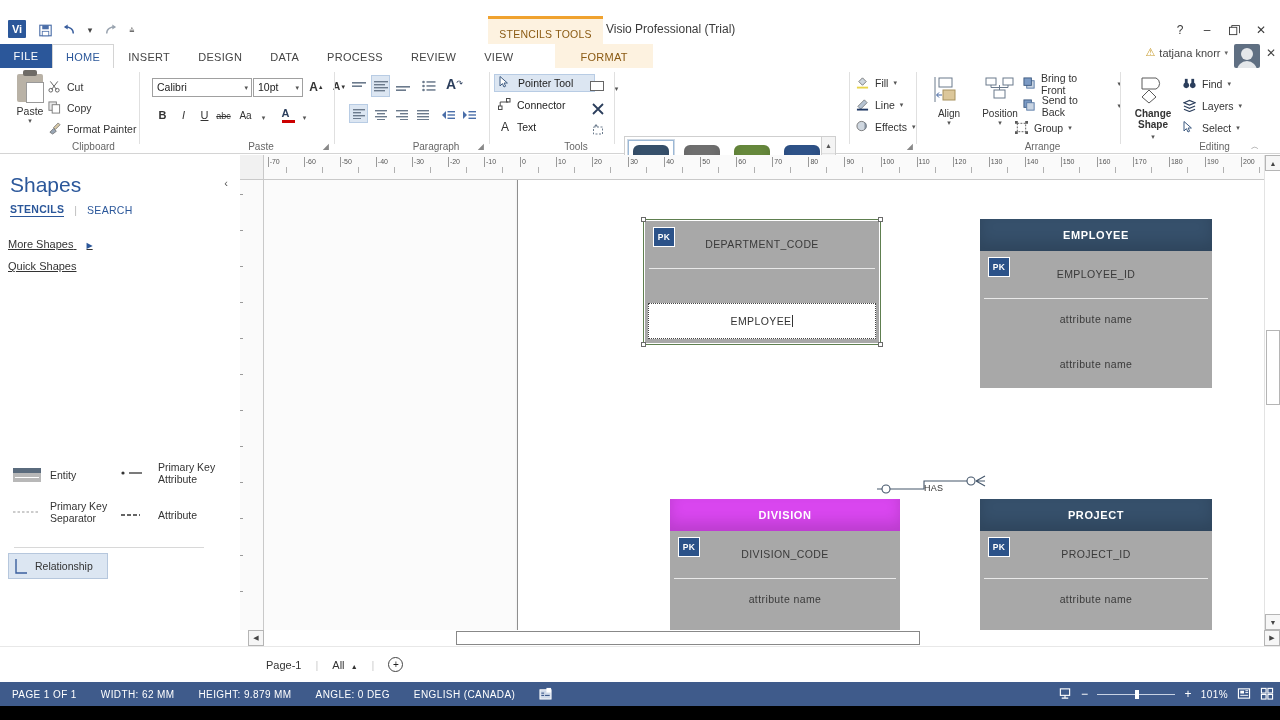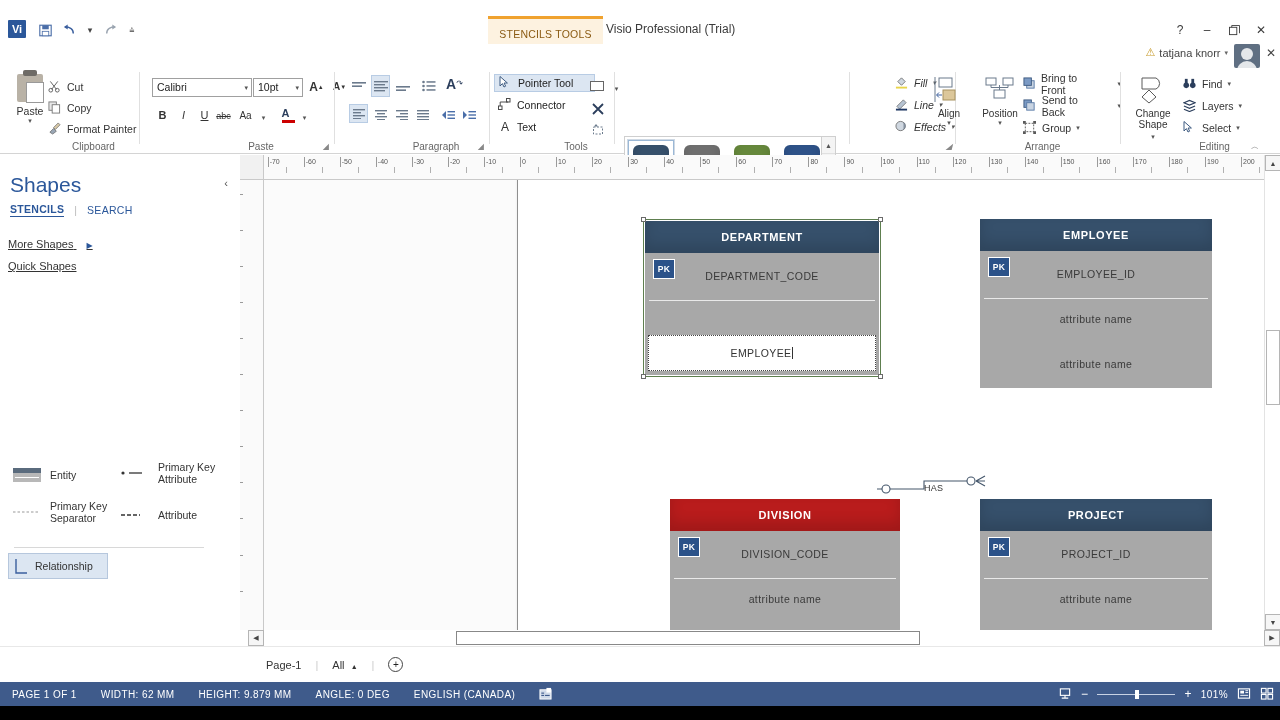--- a/index.html
+++ b/index.html
@@ -304,20 +304,31 @@
       <div class="win-ctrl">
         <svg width="11" height="11" viewBox="0 0 12 12">
             <rect x="0.5" y="2.5" width="8" height="8" fill="none" stroke="#3b3b3b"></rect>
             <path d="M3 2.5 V0.5 H11.5 V9" fill="none" stroke="#3b3b3b"></path>
           </svg>
       </div>
       <div class="win-ctrl">✕</div>
     </div>
   </div>
 
+  <div class="ribbon-tabs">
+    <div class="tab-file">FILE</div>
+    <div class="rtab active">HOME</div>
+    <div class="rtab">INSERT</div>
+    <div class="rtab">DESIGN</div>
+    <div class="rtab">DATA</div>
+    <div class="rtab">PROCESS</div>
+    <div class="rtab">REVIEW</div>
+    <div class="rtab">VIEW</div>
+    <div class="rtab format">FORMAT</div>
+  </div>
   <div class="acct">
     <span style="color:#c79a2a;font-size:11px;">⚠</span>
     <span>tatjana knorr</span>
     <span style="font-size:7px;color:#666;">▾</span>
   </div>
   <div class="acct-avatar"></div>
   <div class="ribbon-close">✕</div>
 
   <div class="ribbon">
 
@@ -553,21 +564,21 @@
       <div class="sw-wrap">
         <div class="sw" style="background:#2e5288;">Abc</div>
       </div>
       <div class="gal-scroll">
         <div class="gal-sb">▲</div>
         <div class="gal-sb">▼</div>
         <div class="gal-sb" style="border-bottom:none;">▤</div>
       </div>
     </div>
 
-    <div class="rgroup" style="left:889px;width:67px;font-style:italic;">
+    <div class="rgroup" style="left:850px;width:67px;">
       <div class="mini-cmd" style="left:6px;top:6px;">
         <span class="mi"><svg width="13" height="13" viewBox="0 0 14 14">
               <path d="M3 6 L7 2 L11 6 L7 10 Z" fill="#cfd7e0" stroke="#5a5a5a" stroke-width=".8"></path>
               <rect x="1" y="11.5" width="12" height="2" fill="#e8d44a"></rect>
             </svg></span>
         <span>Fill</span>
         <span style="font-size:7px;color:#555;">▾</span>
       </div>
       <div class="mini-cmd" style="left:6px;top:28px;">
         <span class="mi"><svg width="13" height="13" viewBox="0 0 14 14">
@@ -623,21 +634,21 @@
         <span style="font-size:7px;color:#555;margin-left:14px;">▾</span>
       </div>
       <div class="mini-cmd" style="left:106px;top:29px;">
         <span class="mi"><svg width="13" height="13" viewBox="0 0 14 14">
               <rect x="1" y="1" width="8" height="8" fill="#7b9ac4" stroke="#3d5a80"></rect>
               <rect x="4" y="4" width="8" height="8" fill="#c9d4e2" stroke="#5a7ba6"></rect>
             </svg></span>
         <span>Send to Back</span>
         <span style="font-size:7px;color:#555;margin-left:10px;">▾</span>
       </div>
-      <div class="mini-cmd" style="left:106px;top:51px;">
+      <div class="mini-cmd" style="left:98px;top:51px;">
         <span class="mi"><svg width="13" height="13" viewBox="0 0 14 14">
               <rect x="2.5" y="2.5" width="9" height="9" fill="none" stroke="#5a5a5a" stroke-dasharray="2 1.4"></rect>
               <rect x="0" y="0" width="3" height="3" fill="#5a5a5a"></rect>
               <rect x="11" y="0" width="3" height="3" fill="#5a5a5a"></rect>
               <rect x="0" y="11" width="3" height="3" fill="#5a5a5a"></rect>
               <rect x="11" y="11" width="3" height="3" fill="#5a5a5a"></rect>
             </svg></span>
         <span>Group</span>
         <span style="font-size:7px;color:#555;">▾</span>
       </div>
@@ -646,21 +657,21 @@
     </div>
 
     <div class="rgroup" style="left:1121px;width:140px;">
       <div class="big-btn" style="left:4px;top:4px;width:56px;">
         <div class="big-ico">
           <svg width="34" height="28" viewBox="0 0 34 28">
               <path d="M6 2 H20 A6 6 0 0 1 20 13 H6 Z" fill="none" stroke="#5a5a5a"></path>
               <path d="M13 14 L20 21 L13 27 L6 21 Z" fill="none" stroke="#5a5a5a"></path>
             </svg>
         </div>
-        <span style="display:inline-block;line-height:11px;">Change Shape</span>
+        <span style="display:inline-block;line-height:11px;font-weight:bold;">Change Shape</span>
         <span class="caret-dn" style="display:inline;">▾</span>
       </div>
       <div class="mini-cmd" style="left:62px;top:7px;">
         <span class="mi"><svg width="13" height="13" viewBox="0 0 14 14">
               <circle cx="3.5" cy="9" r="3" fill="#2b3e5c"></circle>
               <circle cx="10.5" cy="9" r="3" fill="#2b3e5c"></circle>
               <rect x="2" y="2" width="3" height="5" fill="#2b3e5c"></rect>
               <rect x="9" y="2" width="3" height="5" fill="#2b3e5c"></rect>
             </svg></span>
         <span>Find</span>
@@ -833,21 +844,20 @@
 
       <path d="M613 309 L660 309 L660 301 L706 301" fill="none" stroke="#44566b" stroke-width="1.1"></path>
       <circle cx="622" cy="309" r="4" fill="#fff" stroke="#44566b" stroke-width="1.1"></circle>
       <circle cx="707" cy="301" r="4" fill="#fff" stroke="#44566b" stroke-width="1.1"></circle>
       <path d="M712 301 L721 296 M712 301 L721 301 M712 301 L721 306" fill="none" stroke="#44566b" stroke-width="1.1"></path>
     </svg>
     <div class="conn-label" style="left:660px;top:303px;">HAS</div>
 
     <div class="entity" style="left:381px;top:41px;width:234px;">
       <div class="container-sel" style="left:-2px;top:-2px;right:-2px;bottom:-2px;"></div>
-      <div class="ent-hdr" style="background:#36506b;">DEPARTMENT</div>
       <div class="ent-body" style="height:122px;position:relative;">
         <div class="ent-row">
           <div class="pk-badge">PK</div>
           <span>DEPARTMENT_CODE</span>
         </div>
         <div class="pk-sep" style="top:47px;"></div>
         <div class="edit-box">
           <span>EMPLOYEE</span>
             <span class="caretbar"></span>
         </div>
@@ -869,21 +879,21 @@
         <div class="ent-row">
           <span>attribute name</span>
         </div>
         <div class="ent-row">
           <span>attribute name</span>
         </div>
       </div>
     </div>
 
     <div class="entity" style="left:406px;top:319px;width:230px;">
-      <div class="ent-hdr" style="background:#b91c1c;">DIVISION</div>
+      <div class="ent-hdr" style="background:#d946ef;">DIVISION</div>
       <div class="ent-body" style="height:100px;position:relative;">
         <div class="ent-row">
           <div class="pk-badge">PK</div>
           <span>DIVISION_CODE</span>
         </div>
         <div class="pk-sep" style="top:47px;"></div>
         <div class="ent-row">
           <span>attribute name</span>
         </div>
       </div>

